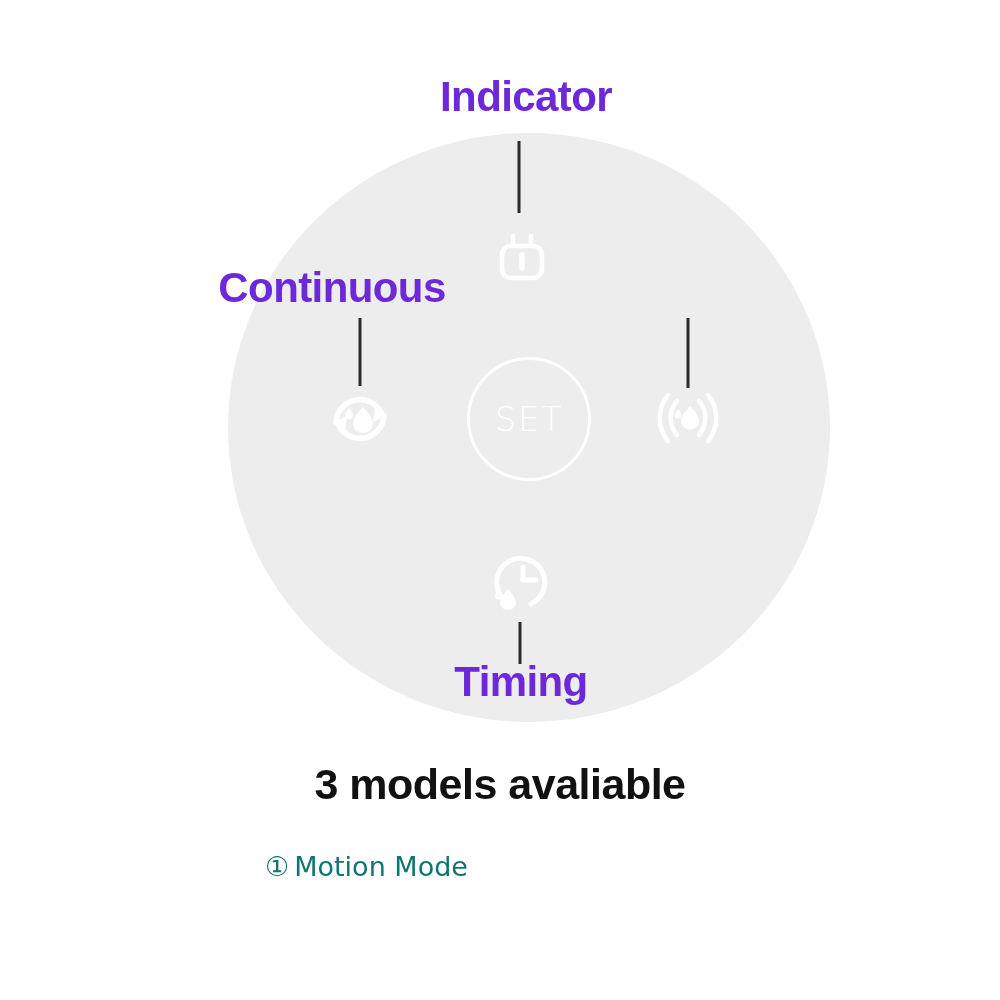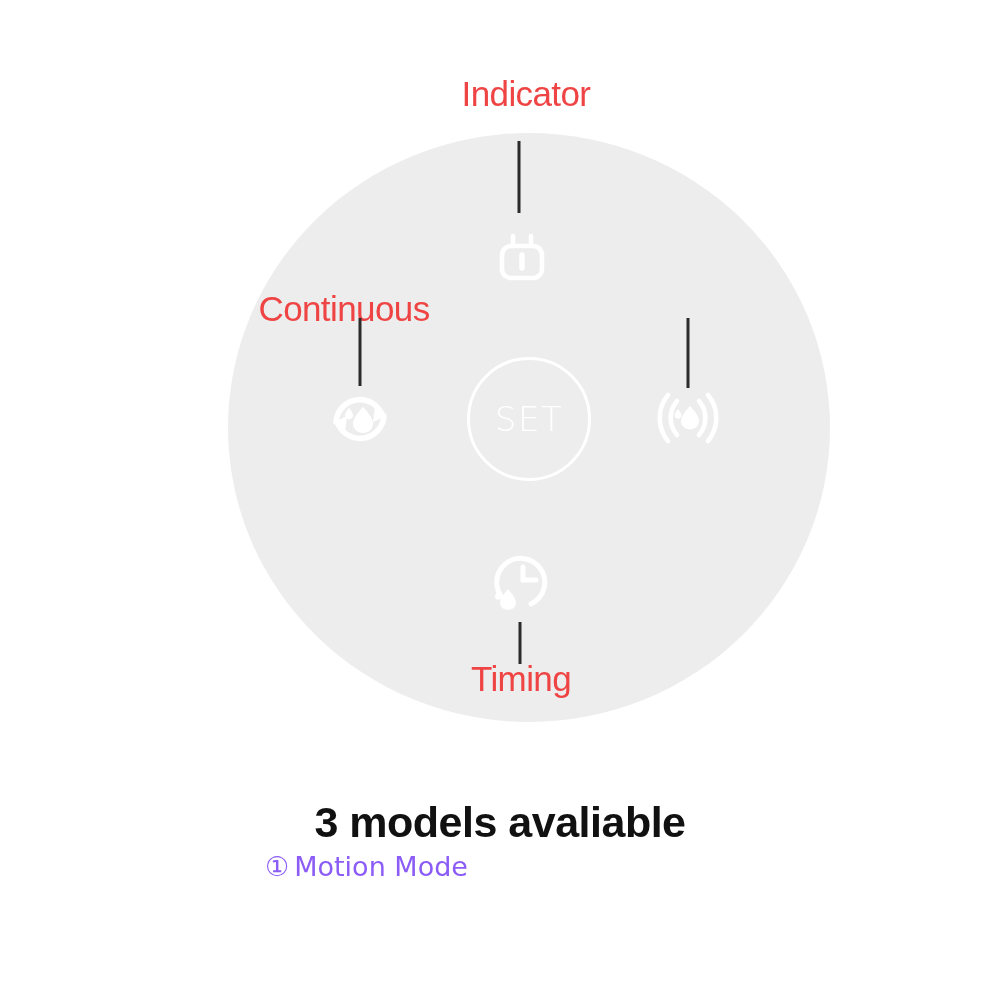--- a/index.html
+++ b/index.html
@@ -25,23 +25,23 @@
     top: 133px;
     width: 602px;
     height: 589px;
     border-radius: 50%;
     background: #ededed;
   }
 
   
   .callout-label {
     position: absolute;
-    color: #ef4444;
-    font-weight: 400;
-    font-size: 35px;
+    color: #6d28d9;
+    font-weight: 700;
+    font-size: 42px;
     line-height: 1;
     letter-spacing: -0.6px;
     white-space: nowrap;
     font-stretch: condensed;
   }
   .callout-label.center-anchored {
     transform: translateX(-50%);
   }
 
   
@@ -82,39 +82,39 @@
     font-weight: 300;
     letter-spacing: 1.5px;
     line-height: 1;
     font-family: "DejaVu Sans", "Liberation Sans", sans-serif;
   }
 
   
   .models-heading {
     position: absolute;
     left: 500px;
-    top: 801px;
+    top: 763px;
     transform: translateX(-50%);
     color: #111111;
     font-weight: 700;
     font-size: 43px;
     line-height: 1;
     letter-spacing: -0.5px;
     white-space: nowrap;
   }
   .models-list {
     position: absolute;
     left: 265px;
     top: 849px;
     margin: 0;
     padding: 0;
     list-style: none;
   }
   .models-list li {
-    color: #8b5cf6;
+    color: #0f766e;
     font-size: 27px;
     line-height: 36px;
     font-weight: 400;
     white-space: nowrap;
     font-family: "DejaVu Sans", "Liberation Sans", sans-serif;
   }
   .model-marker { margin-right: 5px; }
 </style>
 </head>
 <body>
@@ -131,21 +131,21 @@
   <div class="leader-line" style="left:519px; top:141px; height:72px;"></div>
   <div class="feature-icon" style="left:522px; top:259px;">
     <svg width="62" height="62" viewBox="0 0 62 62" fill="none">
       <rect x="11" y="18" width="40" height="32" rx="9" stroke="#ffffff" stroke-width="4.6"></rect>
       <path d="M22 18 V8" stroke="#ffffff" stroke-width="4.6" stroke-linecap="round"></path>
       <path d="M40 18 V8" stroke="#ffffff" stroke-width="4.6" stroke-linecap="round"></path>
       <path d="M31 27 V40" stroke="#ffffff" stroke-width="5.4" stroke-linecap="round"></path>
     </svg>
   </div>
 
-  <div class="callout-label center-anchored" style="left:344px; top:267px;margin-top:24px;">Continuous</div>
+  <div class="callout-label center-anchored" style="left:332px; top:267px;">Continuous</div>
   <div class="leader-line" style="left:360px; top:318px; height:68px;"></div>
   <div class="feature-icon" style="left:360px; top:418px;">
     <svg width="74" height="68" viewBox="0 0 74 68" fill="none">
 
       <path d="M13 38 A24 24 0 0 1 60 33" stroke="#ffffff" stroke-width="5.6" stroke-linecap="round"></path>
       <path d="M52 22 L61 33 L50 38 Z" fill="#ffffff"></path>
 
       <path d="M61 32 A24 24 0 0 1 14 37" stroke="#ffffff" stroke-width="5.6" stroke-linecap="round"></path>
       <path d="M22 48 L13 37 L24 32 Z" fill="#ffffff"></path>
 

